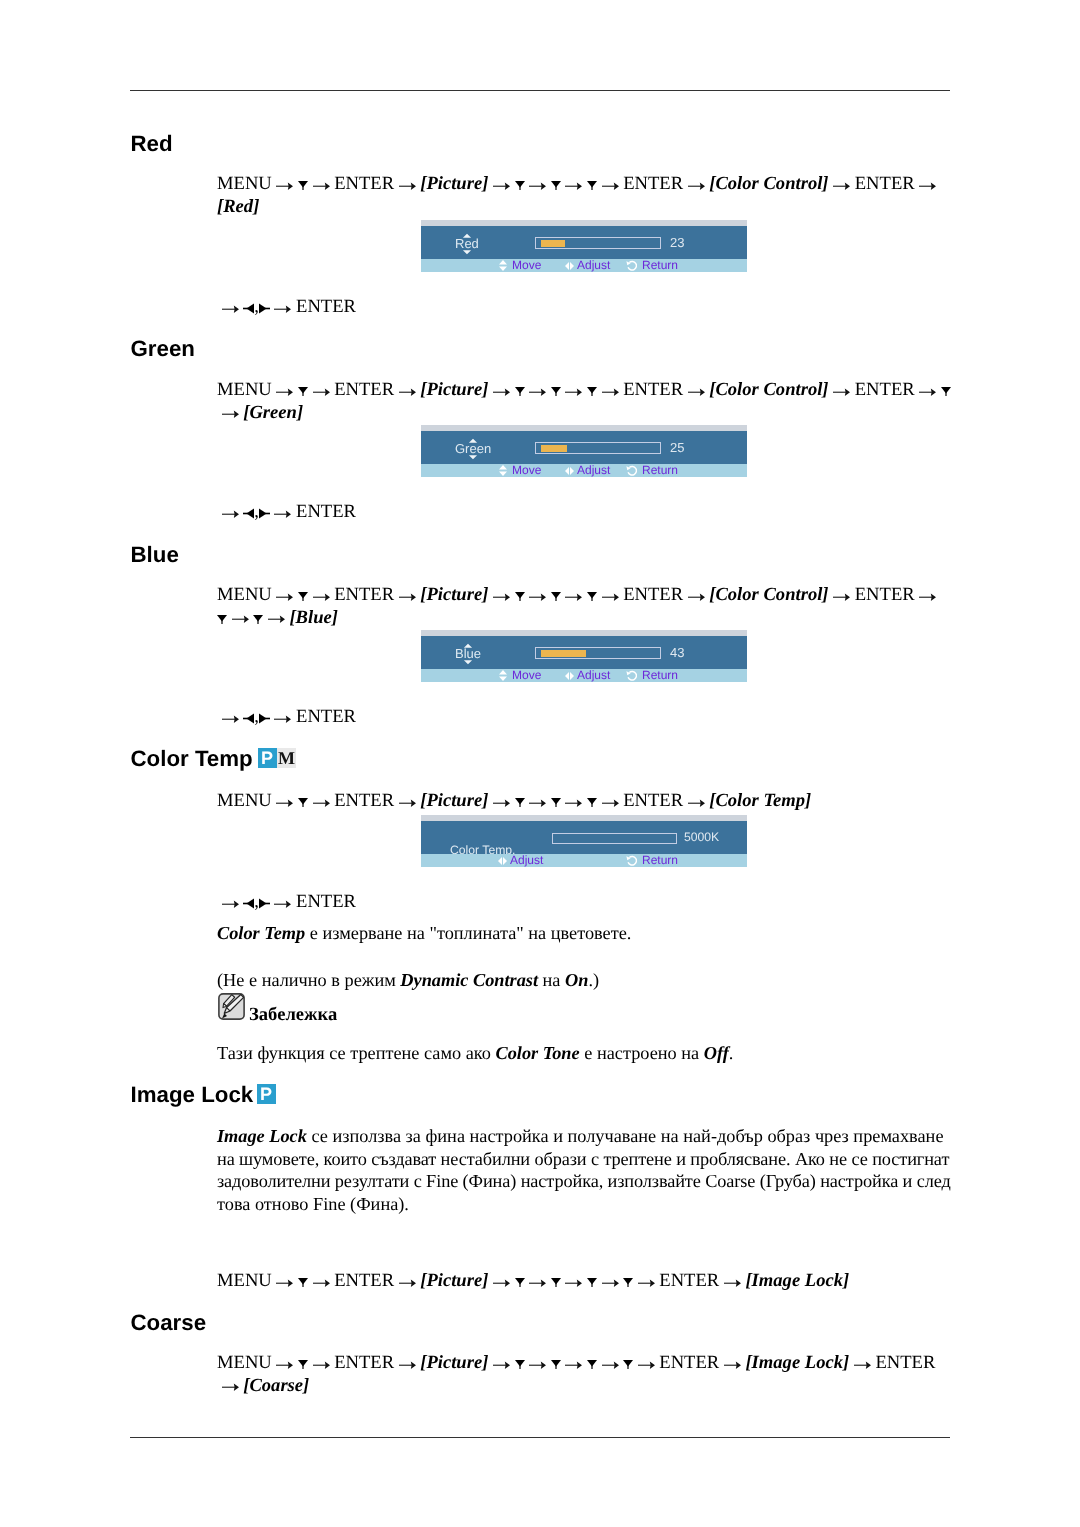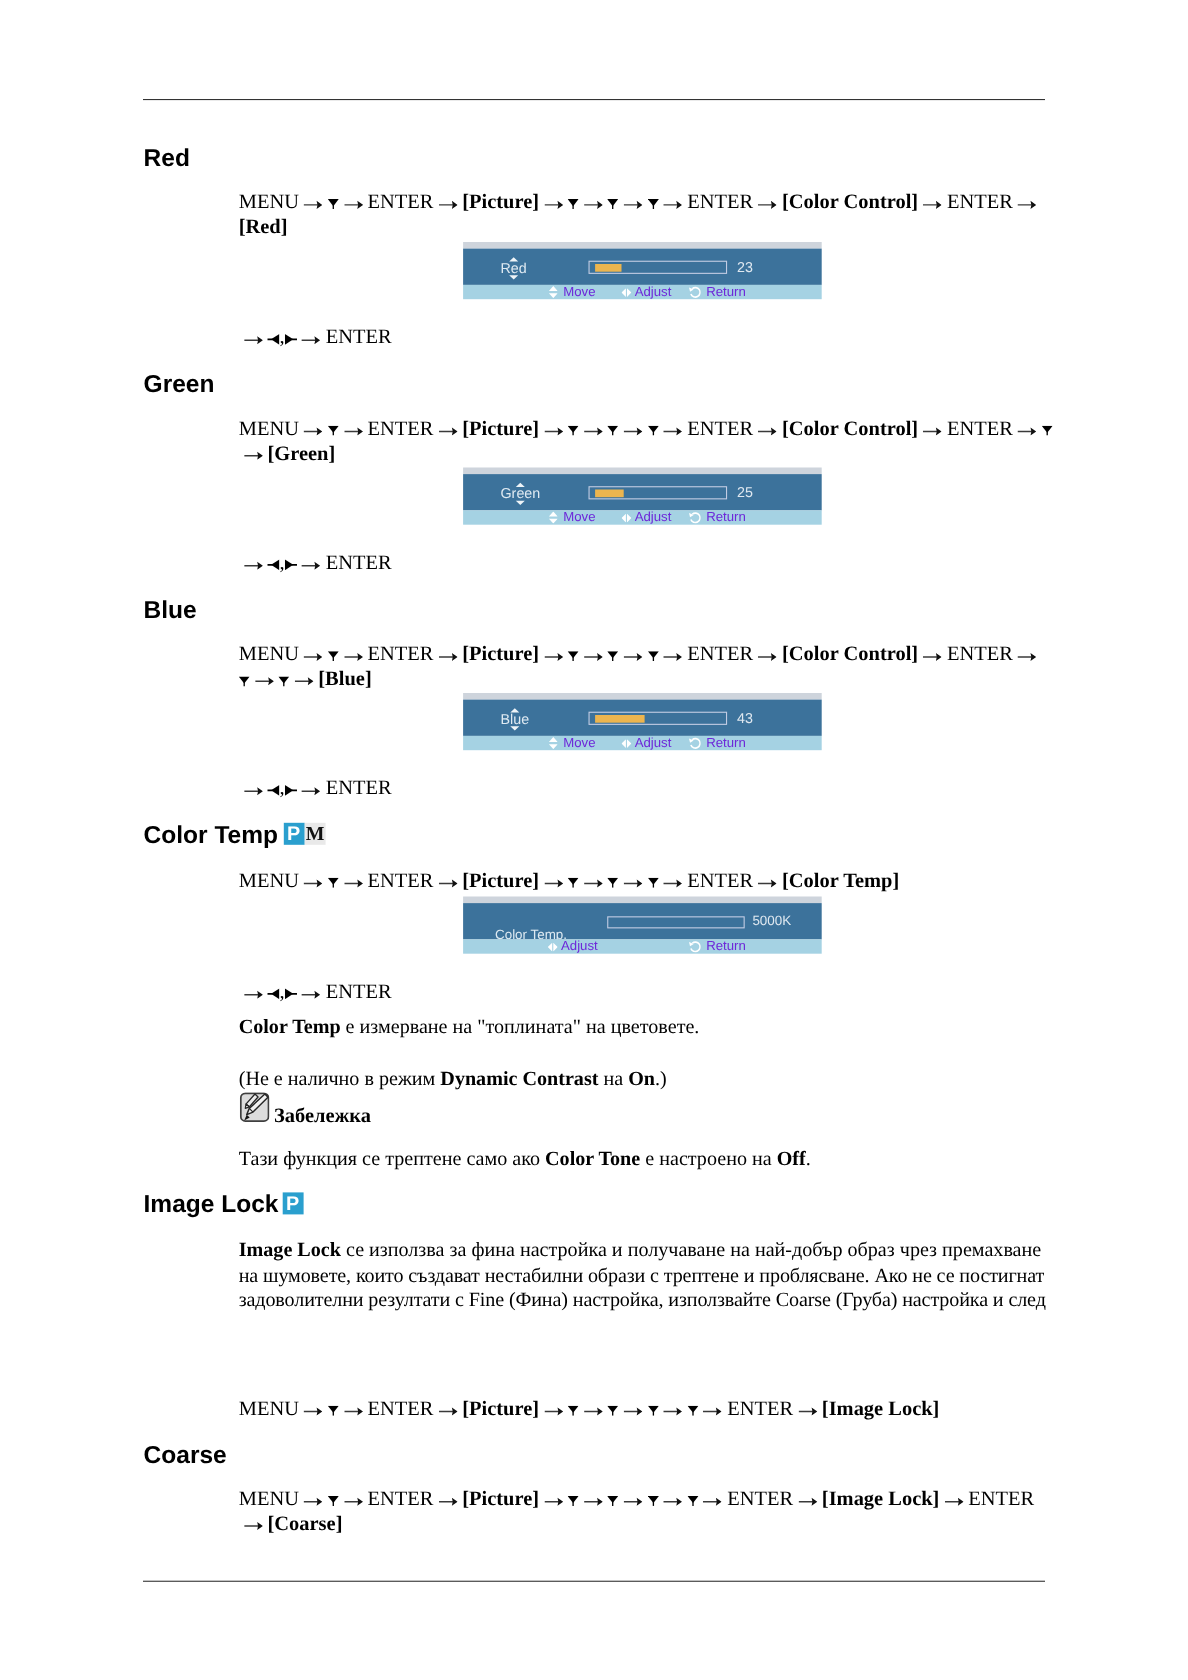--- a/index.html
+++ b/index.html
@@ -7,21 +7,21 @@
        -webkit-font-smoothing:antialiased;text-rendering:geometricPrecision;}
   .page{position:relative;width:1080px;height:1527px;overflow:hidden;}
 
   .hdr-text{position:absolute;left:130px;top:64px;width:820px;text-align:center;font-size:18px;color:#1a1a1a;}
   .rule{position:absolute;left:130px;width:820px;height:0;border-top:1.6px solid #333;}
 
   .h2{position:absolute;left:130.5px;font-family:"Liberation Sans",sans-serif;font-weight:bold;
       font-size:22.3px;color:#000;white-space:nowrap;line-height:1;}
 
   .para{position:absolute;left:217px;font-size:18.6px;line-height:22.6px;color:#000;}
-  .para b{font-weight:bold;}
+  .para b{font-weight:bold;font-style:italic;}
   .pline{display:block;white-space:nowrap;}
   .cyr{font-size:18.3px;}
   .cyr-tight{letter-spacing:-0.115px;}
   .gl-ar,.gl-dn,.gl-lf,.gl-rt{display:inline-block;font-size:0;line-height:0;}
   .gl-ar{width:17px;height:8px;vertical-align:-0.5px;margin:0 4.6px;}
   .gl-dn{width:10px;height:9px;vertical-align:-1px;margin:0 0px;}
   .gl-lf,.gl-rt{width:11px;height:11px;vertical-align:-2px;}
   .gl-ar svg,.gl-dn svg,.gl-lf svg,.gl-rt svg{display:block;}
 
   
@@ -506,20 +506,21 @@
   </div>
 
   <div class="h2" style="top:1084px">
     <span>Image Lock</span>
     <span class="badge icon-p" style="left:126px">P</span>
   </div>
   <div class="para cyr" style="top:1125px;width:755px">
     <div class="pline"><b>Image Lock</b><span> се използва за фина настройка и получаване на най-добър образ чрез премахване</span></div>
     <div class="pline cyr-tight">на шумовете, които създават нестабилни образи с трептене и проблясване. Ако не се постигнат</div>
     <div class="pline cyr-tight">задоволителни резултати с Fine (Фина) настройка, използвайте Coarse (Груба) настройка и след</div>
+    <div class="pline">това отново Fine (Фина).</div>
   </div>
   <div class="para" style="top:1270px;width:737px">
     <span><span class="pline"><span>MENU</span><span class="gl-ar"><svg width="17" height="8" viewBox="0 0 17 8">
               <path d="M0 3.6 H13.4 V4.9 H0 Z" fill="#3a3a3a"></path>
               <path d="M11.8 0.6 L17 4.25 L11.8 7.9 L12.6 4.25 Z" fill="#111"></path>
             </svg></span><span class="gl-dn"><svg width="10" height="9" viewBox="0 0 10 9">
               <path d="M0 0 H10 L5 6.4 Z" fill="#000"></path>
               <path d="M4.4 5 H5.6 V9 H4.4 Z" fill="#000"></path>
             </svg></span><span class="gl-ar"><svg width="17" height="8" viewBox="0 0 17 8">
               <path d="M0 3.6 H13.4 V4.9 H0 Z" fill="#3a3a3a"></path>

